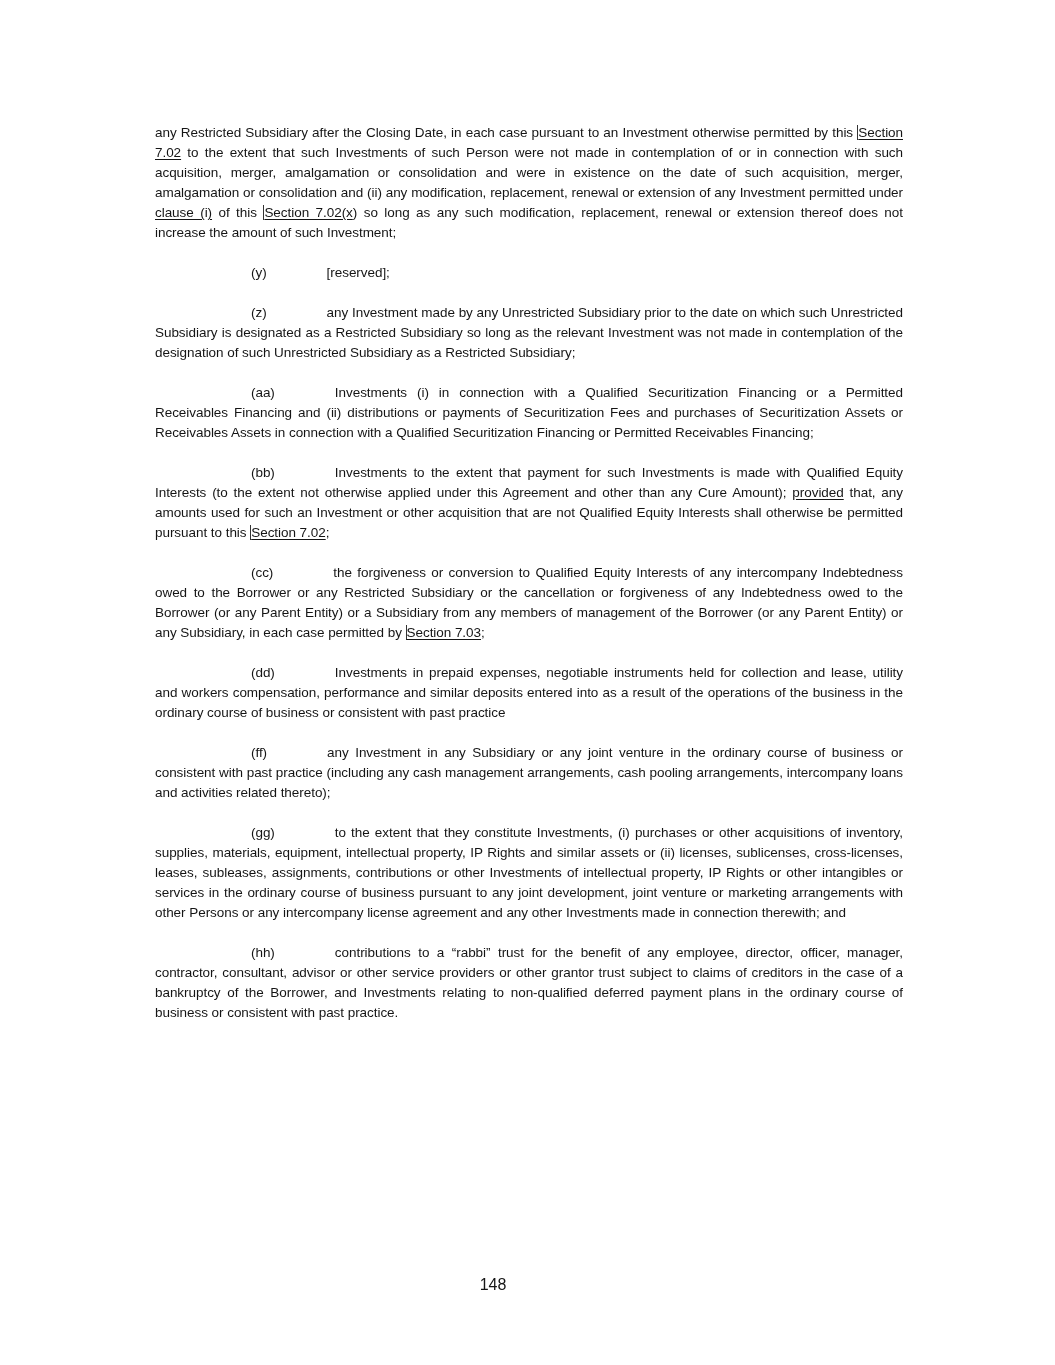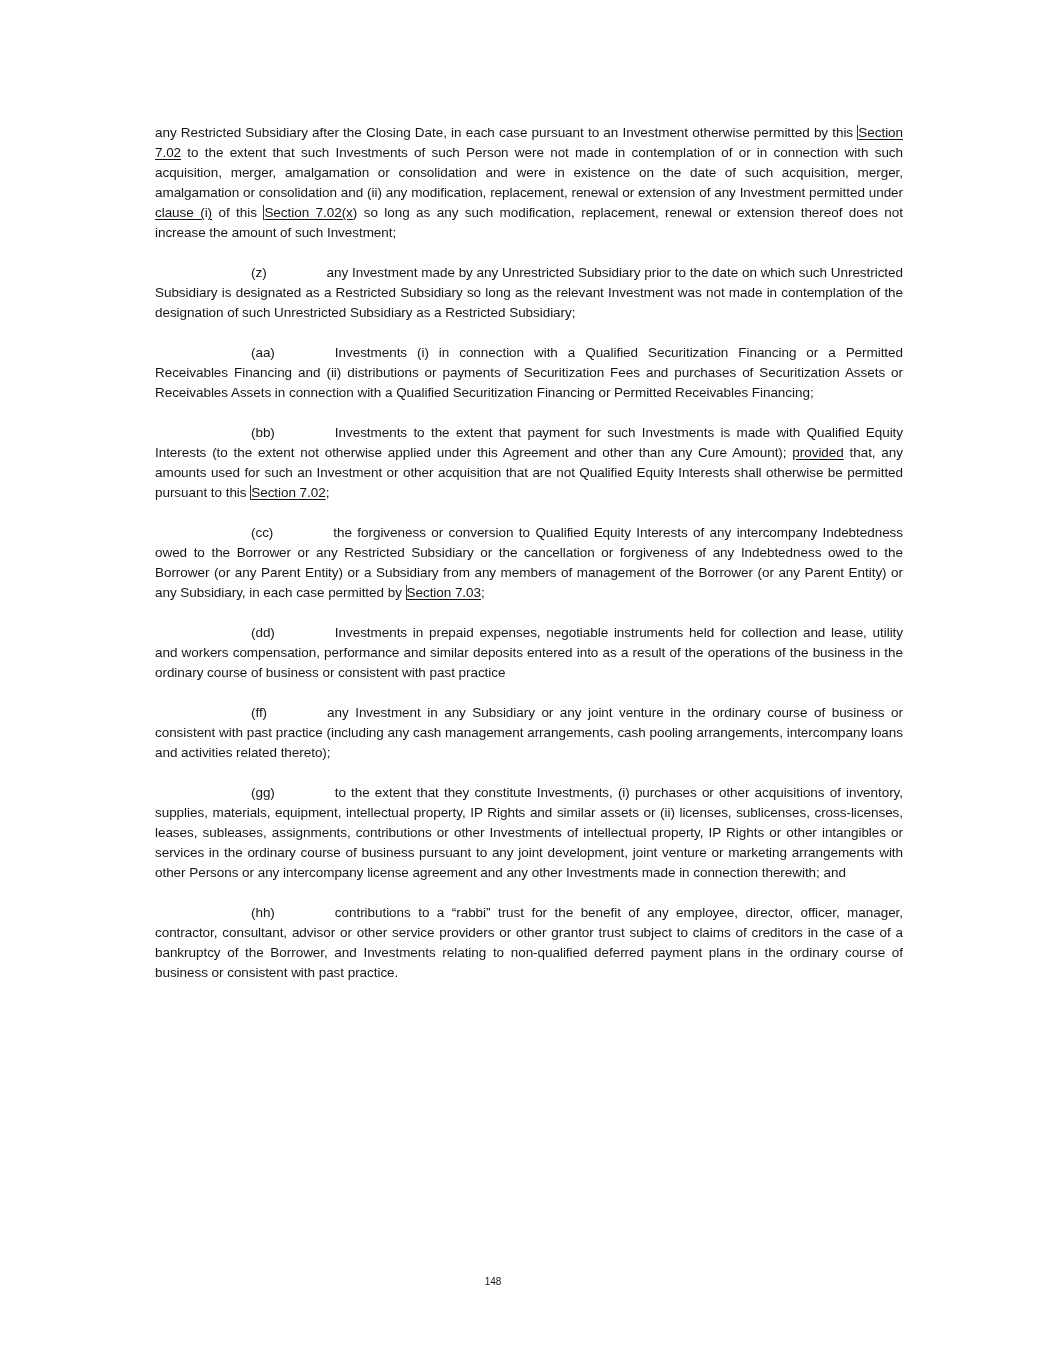--- a/index.html
+++ b/index.html
@@ -46,30 +46,31 @@
   .section-link {
     color: #151515;
     cursor: pointer;
   }
   .page-number {
     position: absolute;
     left: 0;
     right: 0;
     top: 1276px;
     text-align: center;
-    font-size: 10px;
+    font-size: 16px;
     color: #151515;
   }
 </style>
 </head>
 <body>
 
 <div class="page">
   <div class="content">
       <p class="para"><span>any Restricted Subsidiary after the Closing Date, in each case pursuant to an Investment otherwise permitted by this </span><span class="u tick section-link">Section 7.02</span><span> to the extent that such Investments of such Person were not made in contemplation of or in connection with such acquisition, merger, amalgamation or consolidation and were in existence on the date of such acquisition, merger, amalgamation or consolidation and (ii) any modification, replacement, renewal or extension of any Investment permitted under </span><span class="u section-link">clause (i)</span><span> of this </span><span class="u tick section-link">Section 7.02(x</span><span>) so long as any such modification, replacement, renewal or extension thereof does not increase the amount of such Investment;</span></p>
+      <p class="para clause"><span class="clause-label">(y)</span><span class="tab"></span><span>[reserved];</span></p>
       <p class="para clause"><span class="clause-label">(z)</span><span class="tab"></span><span>any Investment made by any Unrestricted Subsidiary prior to the date on which such Unrestricted Subsidiary is designated as a Restricted Subsidiary so long as the relevant Investment was not made in contemplation of the designation of such Unrestricted Subsidiary as a Restricted Subsidiary;</span></p>
       <p class="para clause"><span class="clause-label">(aa)</span><span class="tab"></span><span>Investments (i) in connection with a Qualified Securitization Financing or a Permitted Receivables Financing and (ii) distributions or payments of Securitization Fees and purchases of Securitization Assets or Receivables Assets in connection with a Qualified Securitization Financing or Permitted Receivables Financing;</span></p>
       <p class="para clause"><span class="clause-label">(bb)</span><span class="tab"></span><span>Investments to the extent that payment for such Investments is made with Qualified Equity Interests (to the extent not otherwise applied under this Agreement and other than any Cure Amount); </span><span class="u">provided</span><span> that, any amounts used for such an Investment or other acquisition that are not Qualified Equity Interests shall otherwise be permitted pursuant to this </span><span class="u tick section-link">Section 7.02</span><span>;</span></p>
       <p class="para clause"><span class="clause-label">(cc)</span><span class="tab"></span><span>the forgiveness or conversion to Qualified Equity Interests of any intercompany Indebtedness owed to the Borrower or any Restricted Subsidiary or the cancellation or forgiveness of any Indebtedness owed to the Borrower (or any Parent Entity) or a Subsidiary from any members of management of the Borrower (or any Parent Entity) or any Subsidiary, in each case permitted by </span><span class="u tick section-link">Section 7.03</span><span>;</span></p>
       <p class="para clause"><span class="clause-label">(dd)</span><span class="tab"></span><span>Investments in prepaid expenses, negotiable instruments held for collection and lease, utility and workers compensation, performance and similar deposits entered into as a result of the operations of the business in the ordinary course of business or consistent with past practice</span></p>
       <p class="para clause"><span class="clause-label">(ff)</span><span class="tab"></span><span>any Investment in any Subsidiary or any joint venture in the ordinary course of business or consistent with past practice (including any cash management arrangements, cash pooling arrangements, intercompany loans and activities related thereto);</span></p>
       <p class="para clause"><span class="clause-label">(gg)</span><span class="tab"></span><span>to the extent that they constitute Investments, (i) purchases or other acquisitions of inventory, supplies, materials, equipment, intellectual property, IP Rights and similar assets or (ii) licenses, sublicenses, cross-licenses, leases, subleases, assignments, contributions or other Investments of intellectual property, IP Rights or other intangibles or services in the ordinary course of business pursuant to any joint development, joint venture or marketing arrangements with other Persons or any intercompany license agreement and any other Investments made in connection therewith; and</span></p>
       <p class="para clause"><span class="clause-label">(hh)</span><span class="tab"></span><span>contributions to a “rabbi” trust for the benefit of any employee, director, officer, manager, contractor, consultant, advisor or other service providers or other grantor trust subject to claims of creditors in the case of a bankruptcy of the Borrower, and Investments relating to non-qualified deferred payment plans in the ordinary course of business or consistent with past practice.</span></p>
     </div>
   <div class="page-number">148</div>

